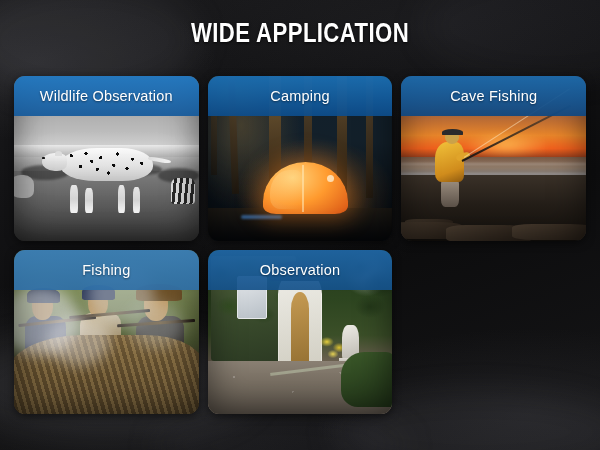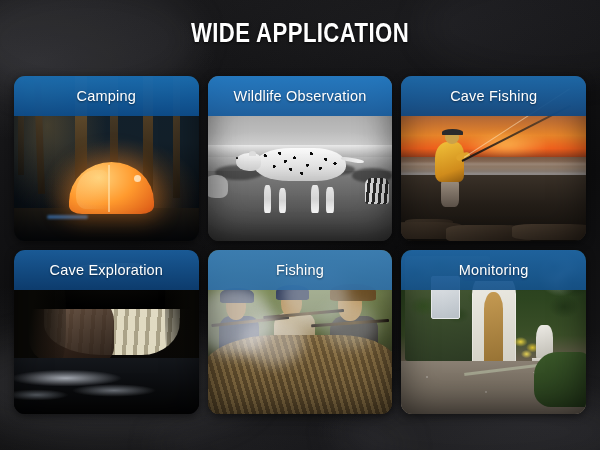--- a/index.html
+++ b/index.html
@@ -422,43 +422,20 @@
   <div class="smoke s2"></div>
   <div class="smoke s3"></div>
   <div class="smoke s4"></div>
   <div class="smoke s5"></div>
 
   <div class="page-title">WIDE APPLICATION</div>
 
   <div class="grid">
 
     <div class="card">
-      <div class="card-photo ph-camping">
-        <div class="canopy"></div>
-        <div class="trunk tr-f"></div>
-        <div class="trunk tr-a"></div>
-        <div class="trunk tr-b"></div>
-        <div class="trunk tr-c"></div>
-        <div class="trunk tr-d"></div>
-        <div class="trunk tr-e"></div>
-        <div class="camp-ground"></div>
-        <div class="camp-blue"></div>
-        <div class="tent">
-          <div class="tent-fly"></div>
-          <div class="tent-seam"></div>
-          <div class="tent-dot"></div>
-        </div>
-        <div class="vig"></div>
-      </div>
-      <div class="card-header" style="--hdr-top:#1a6fb5; --hdr-bot:#0d4d8c;">
-        <span>Camping</span>
-      </div>
-    </div>
-
-    <div class="card">
       <div class="card-photo ph-wildlife">
         <div class="bw-horizon"></div>
         <div class="bw-field"></div>
         <div class="bw-bush bw-b1"></div>
         <div class="bw-bush bw-b2"></div>
         <div class="bw-bush bw-b3"></div>
         <div class="bw-extra"></div>
         <div class="bw-zebra"></div>
         <div class="cheetah">
           <div class="ch-body"></div>
@@ -473,20 +450,43 @@
           <div class="ch-leg ch-l4"></div>
         </div>
         <div class="vig"></div>
       </div>
       <div class="card-header" style="--hdr-top:#2079c4; --hdr-bot:#14599b;">
         <span>Wildlife Observation</span>
       </div>
     </div>
 
     <div class="card">
+      <div class="card-photo ph-camping">
+        <div class="canopy"></div>
+        <div class="trunk tr-f"></div>
+        <div class="trunk tr-a"></div>
+        <div class="trunk tr-b"></div>
+        <div class="trunk tr-c"></div>
+        <div class="trunk tr-d"></div>
+        <div class="trunk tr-e"></div>
+        <div class="camp-ground"></div>
+        <div class="camp-blue"></div>
+        <div class="tent">
+          <div class="tent-fly"></div>
+          <div class="tent-seam"></div>
+          <div class="tent-dot"></div>
+        </div>
+        <div class="vig"></div>
+      </div>
+      <div class="card-header" style="--hdr-top:#1a6fb5; --hdr-bot:#0d4d8c;">
+        <span>Camping</span>
+      </div>
+    </div>
+
+    <div class="card">
       <div class="card-photo ph-fishing">
         <div class="sun-glow"></div>
         <div class="sea">
           <div class="sea-streak" style="top:18%"></div>
           <div class="sea-streak" style="top:46%"></div>
           <div class="sea-streak" style="top:74%"></div>
         </div>
         <div class="foam"></div>
         <div class="rocks">
           <div class="rock rk4"></div>
@@ -503,35 +503,20 @@
         </div>
         <div class="rod"></div>
         <div class="line"></div>
         <div class="vig"></div>
       </div>
       <div class="card-header" style="--hdr-top:#1d6bac; --hdr-bot:#0e4781;">
         <span>Cave Fishing</span>
       </div>
     </div>
 
-    <div class="card">
-      <div class="card-photo ph-cave">
-        <div class="cave-mouth"></div>
-        <div class="cave-green"></div>
-        <div class="cave-rockface"></div>
-        <div class="cave-lip"></div>
-        <div class="cave-side-l"></div>
-        <div class="cave-side-r"></div>
-        <div class="cave-water"></div>
-        <div class="vig"></div>
-      </div>
-      <div class="card-header" style="--hdr-top:#1b60a0; --hdr-bot:#0d3f74;">
-        <span>Cave Exploration</span>
-      </div>
-    </div>
 
     <div class="card">
       <div class="card-photo ph-hunting">
         <div class="hunt-grass"></div>
         <div class="soldier sd1">
           <div class="sol-body"></div>
           <div class="sol-head"></div>
           <div class="sol-hat"></div>
         </div>
         <div class="soldier sd2">
@@ -572,18 +557,18 @@
         <div class="mon-door"></div>
         <div class="mon-flowers"></div>
         <div class="mon-statue"></div>
         <div class="mon-statue-base"></div>
         <div class="mon-drive"></div>
         <div class="mon-edge"></div>
         <div class="mon-hedge"></div>
         <div class="vig"></div>
       </div>
       <div class="card-header" style="--hdr-top:#1f66a6; --hdr-bot:#14518a;">
-        <span>Monitoring</span>
+        <span>Observation</span>
       </div>
     </div>
 
   </div>
 </div>
 
 </body></html>

